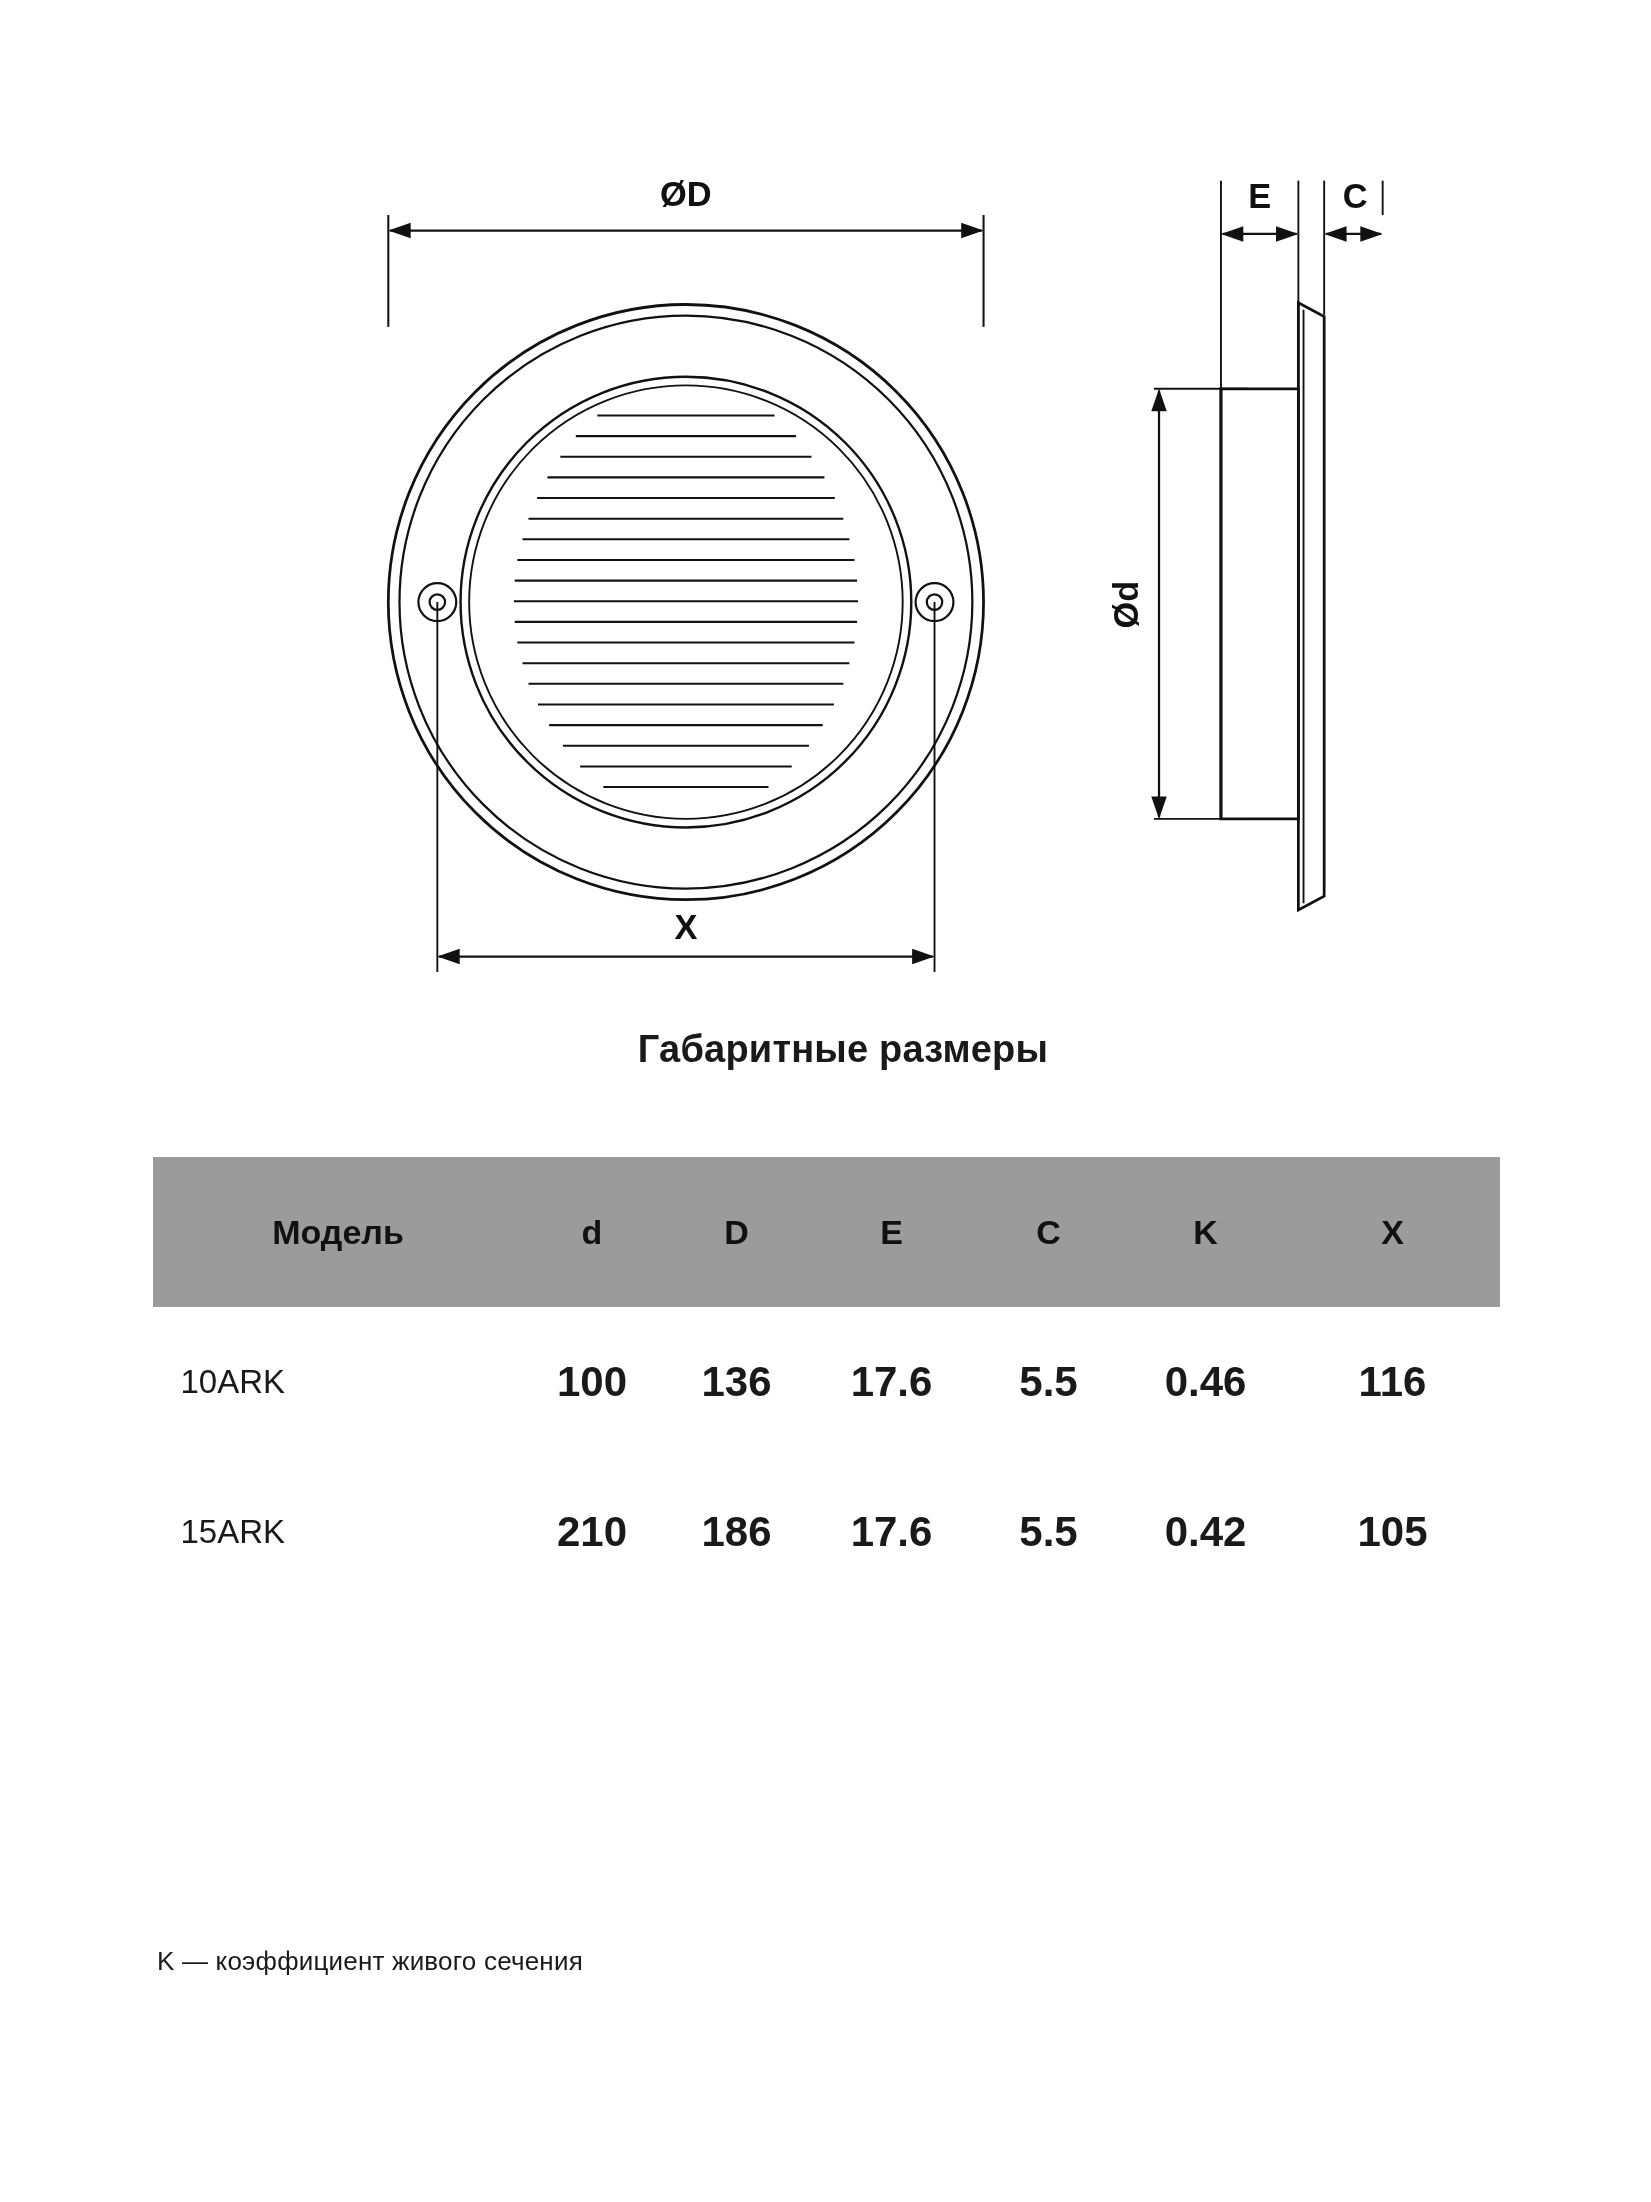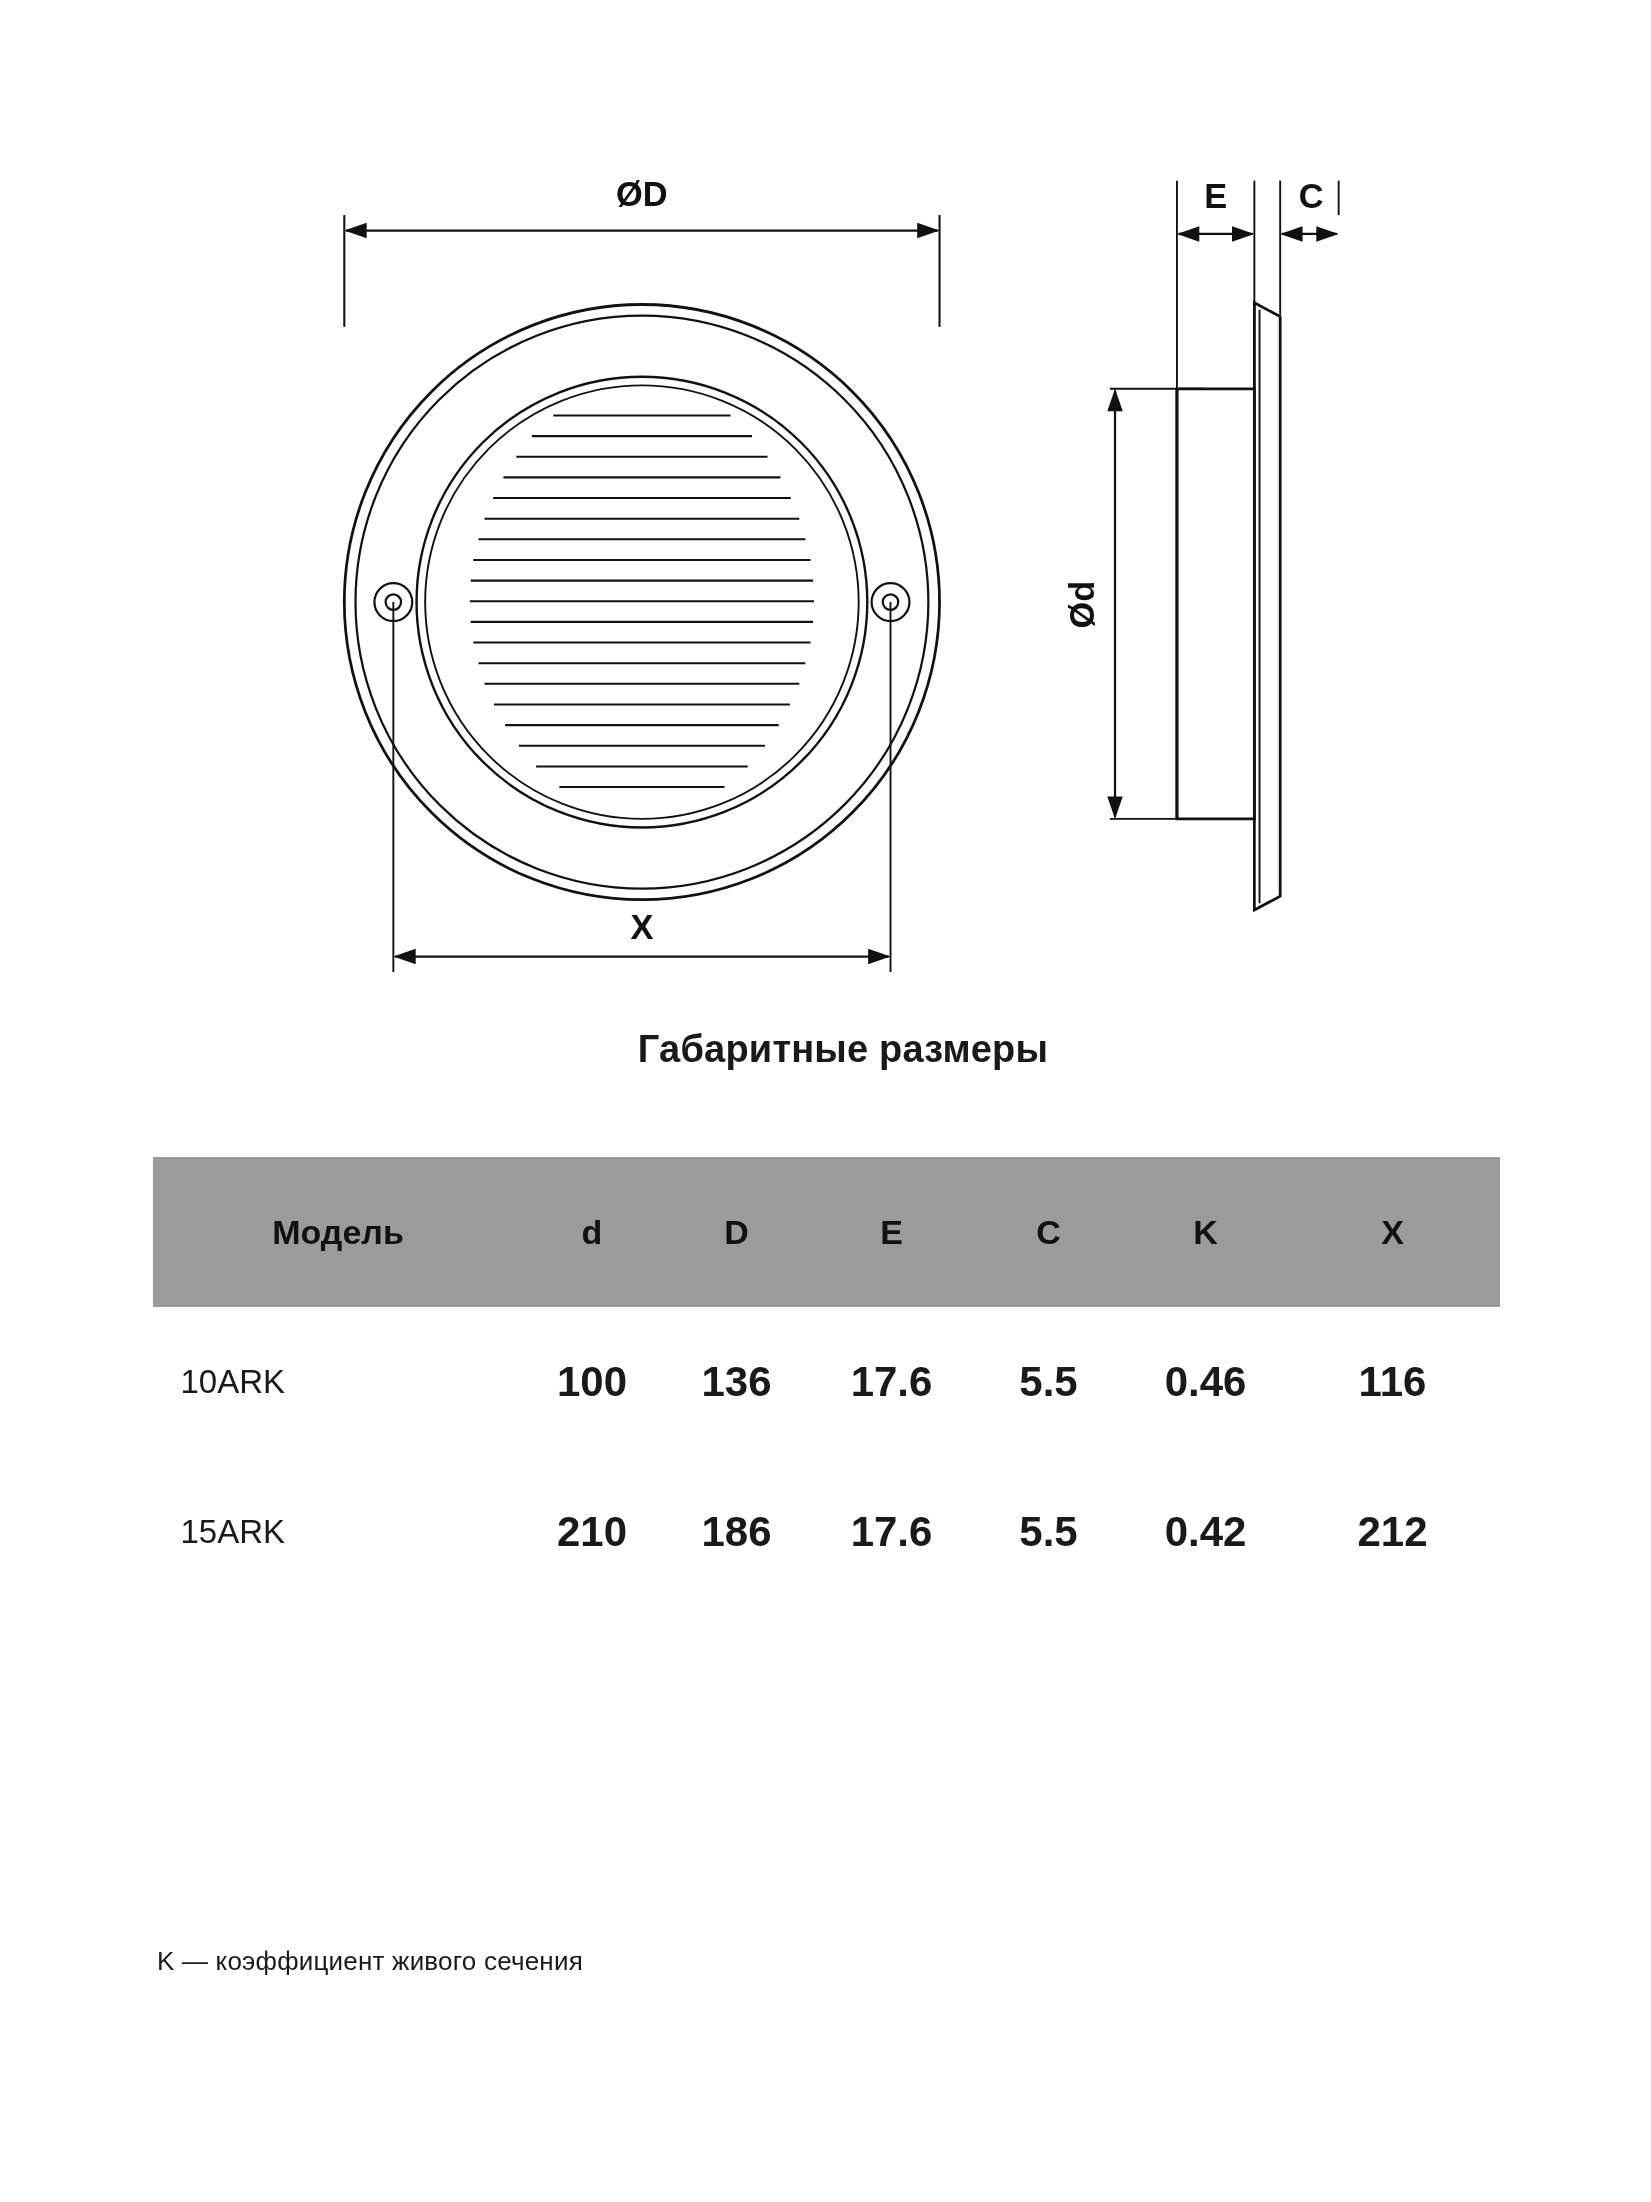--- a/index.html
+++ b/index.html
@@ -21,20 +21,21 @@
     height: 2203px;
   }
 
   
   .drawing {
     position: absolute;
     left: 0;
     top: 0;
     width: 1463px;
     height: 1015px;
+    padding-left: 44px;
   }
   .drawing svg {
     display: block;
   }
 
   
   .section-title {
     position: absolute;
     top: 1028px;
     left: 17px;
@@ -238,21 +239,21 @@
           <td class="val">0.46</td>
           <td class="val">116</td>
         </tr>
         <tr class="plain">
           <td class="model-cell">15ARK</td>
           <td class="val">210</td>
           <td class="val">186</td>
           <td class="val">17.6</td>
           <td class="val">5.5</td>
           <td class="val">0.42</td>
-          <td class="val">212</td>
+          <td class="val">105</td>
         </tr>
       </tbody>
     </table>
   </div>
 
   <div class="footnote">K — коэффициент живого сечения</div>
 
 </div>
 
 

